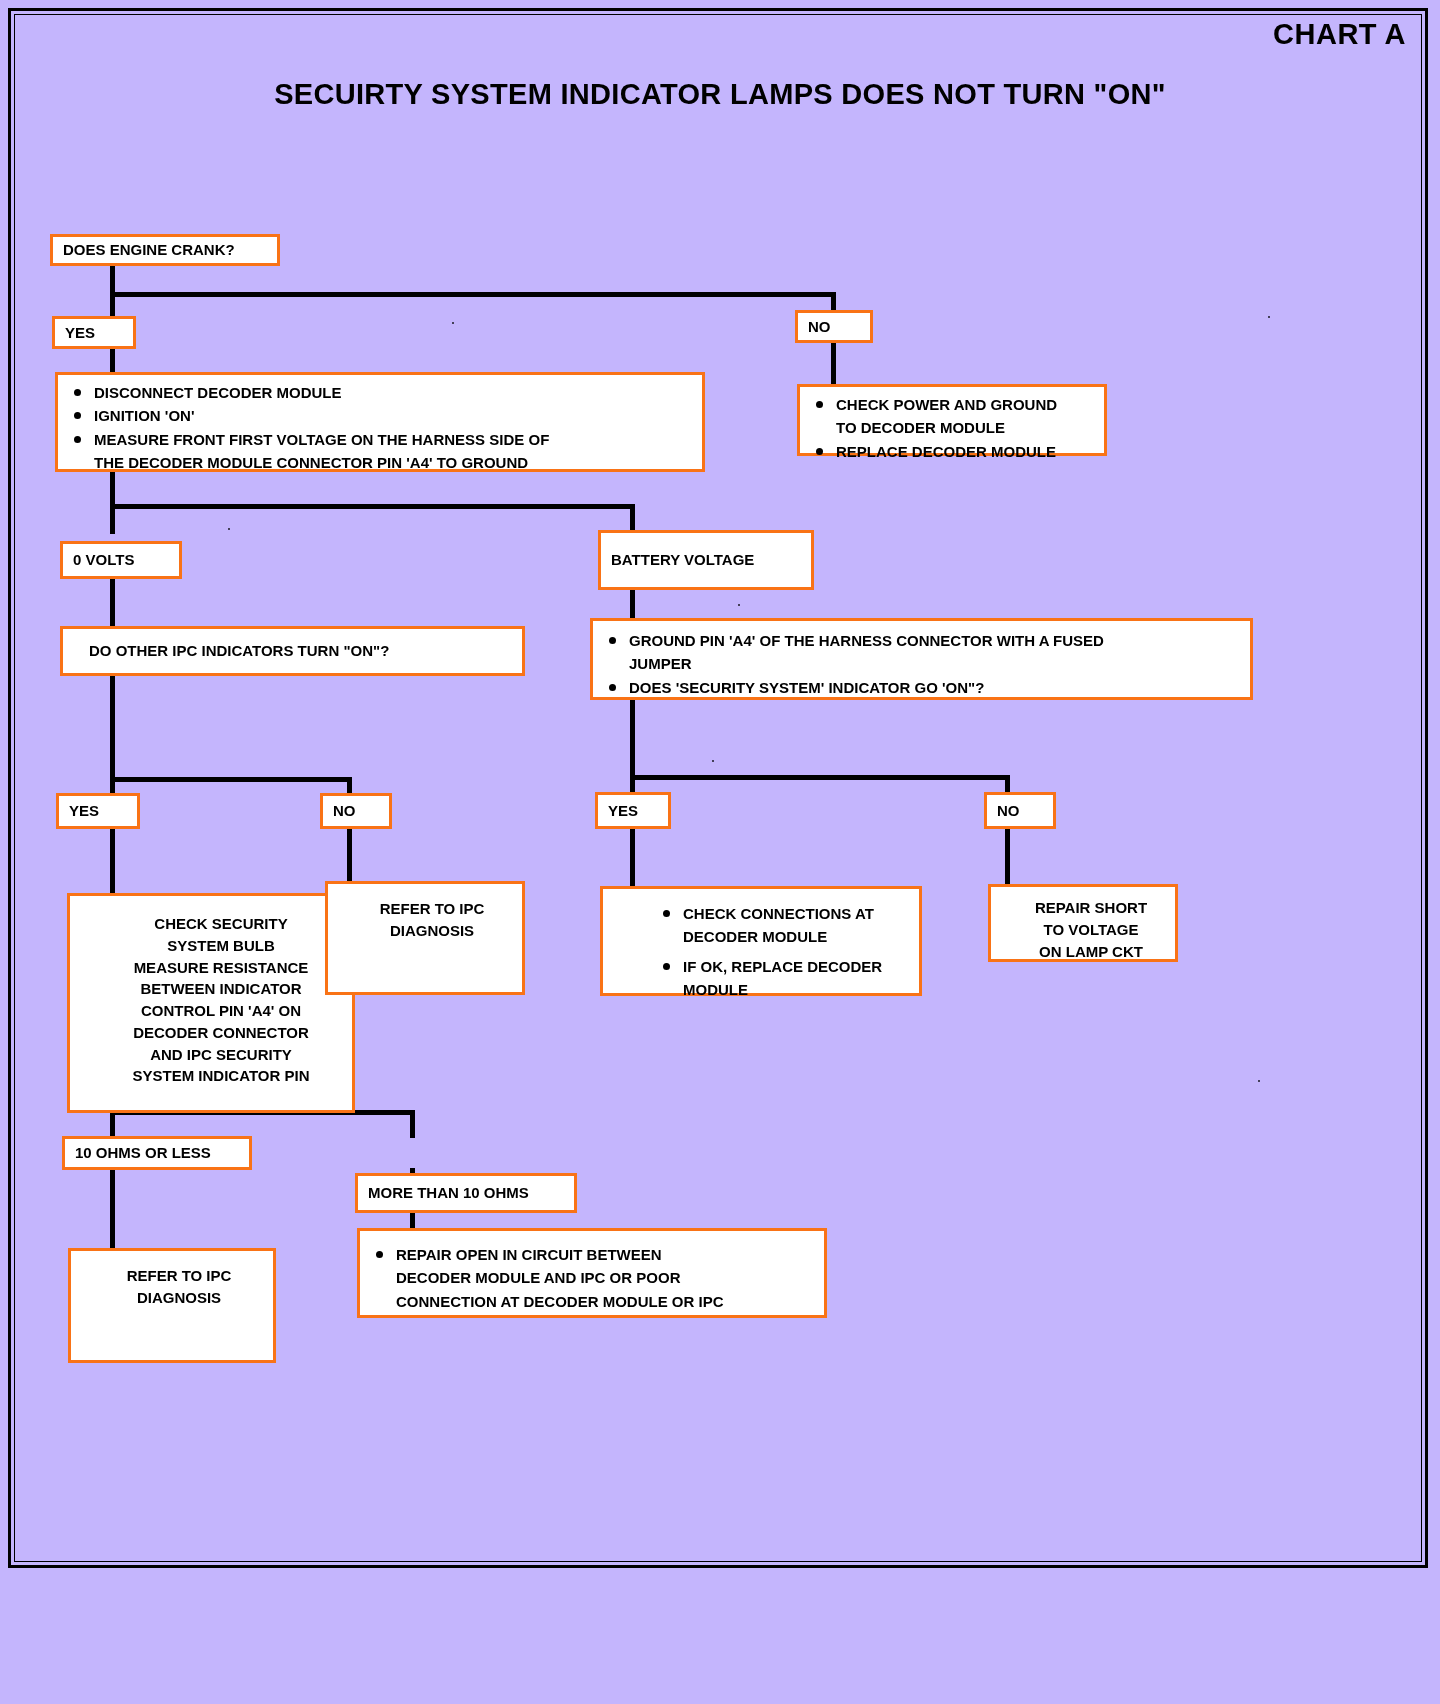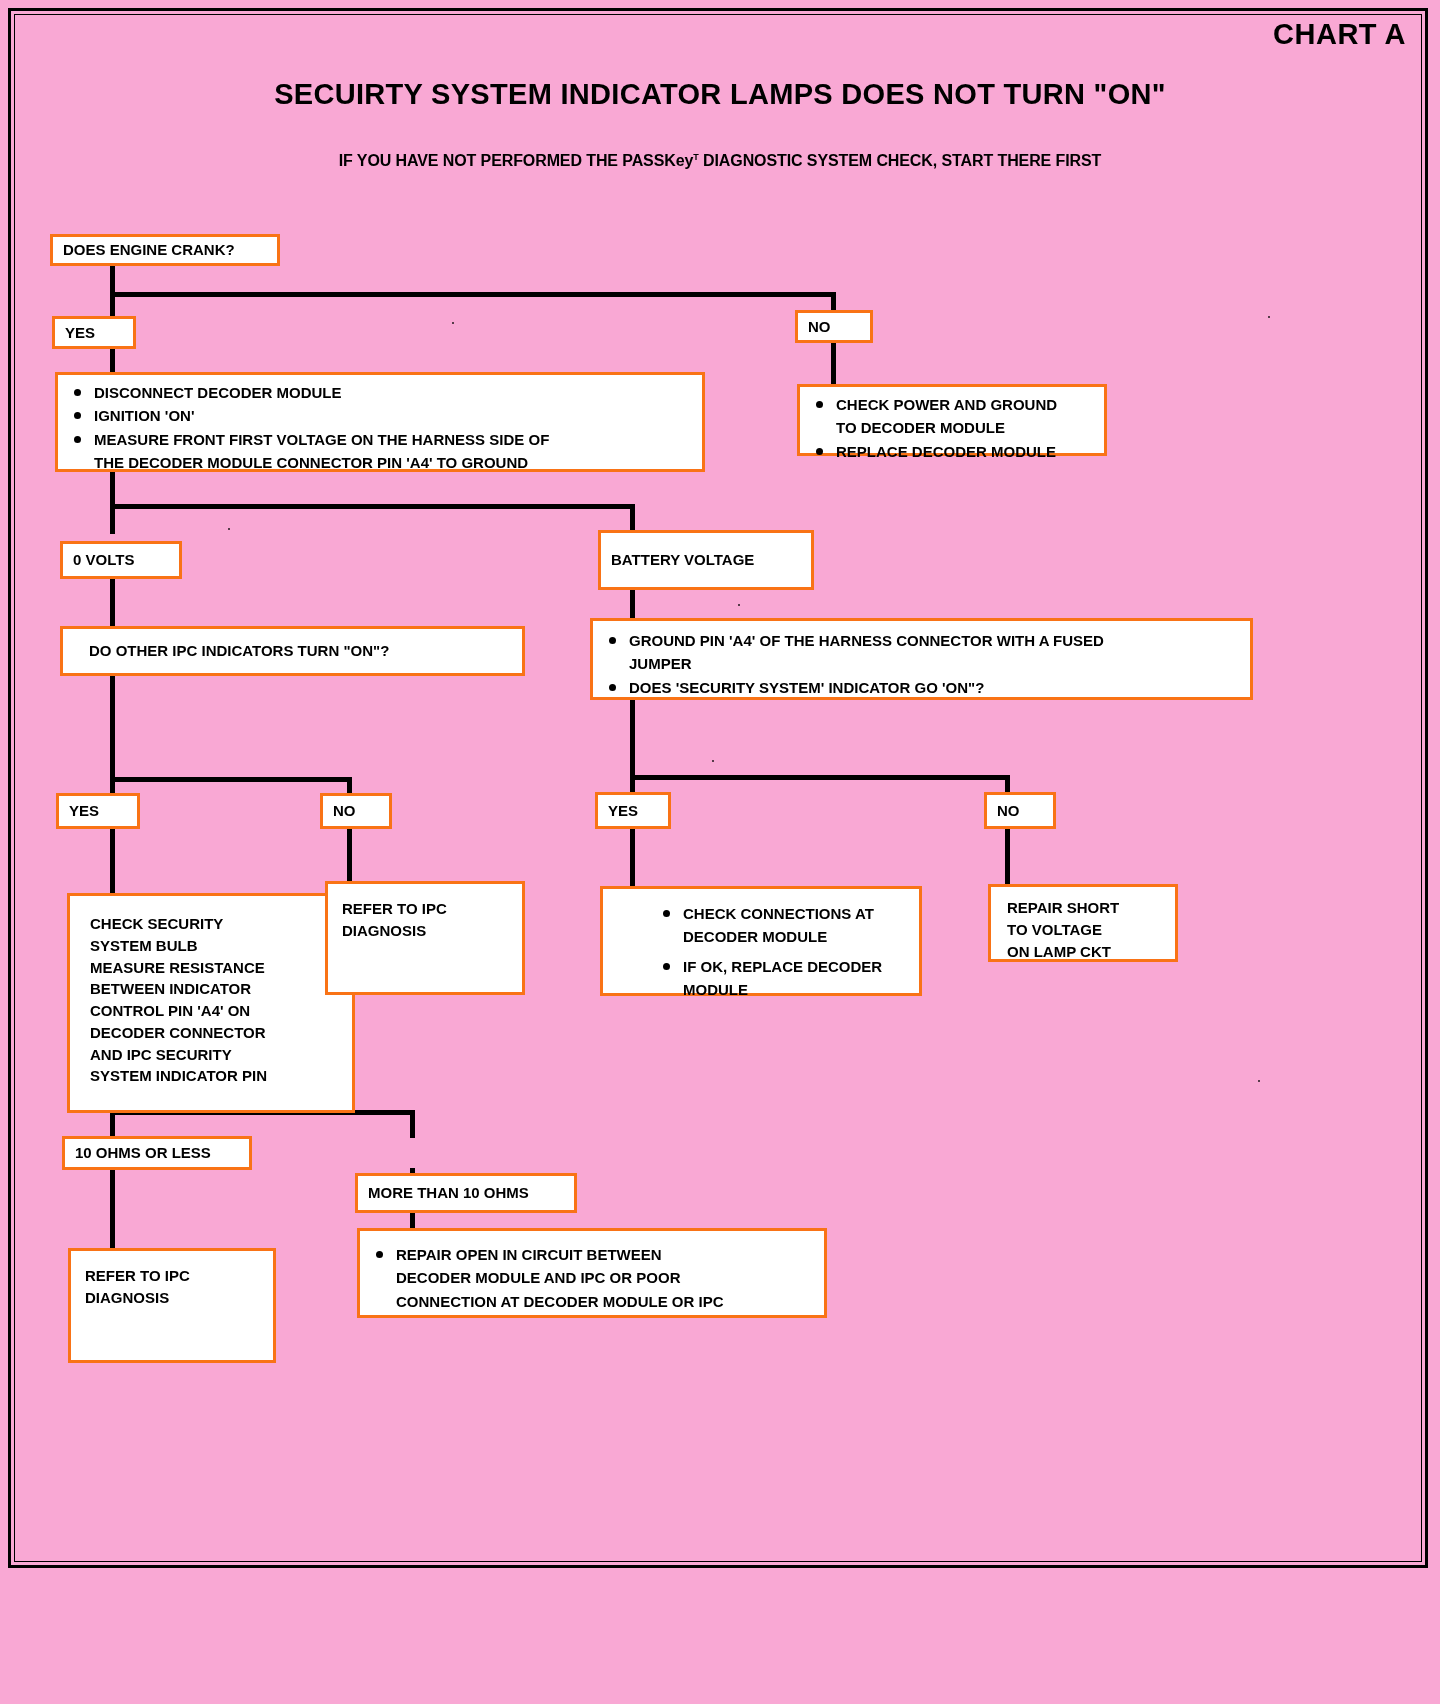--- a/index.html
+++ b/index.html
@@ -3,21 +3,21 @@
 <meta charset="utf-8">
 <style>
   html,body{margin:0;padding:0;background:#ffffff;}
   body{
     font-family:"Liberation Sans", sans-serif;
     width:1440px;height:1704px;position:relative;overflow:hidden;
     -webkit-font-smoothing:none;
   }
   #page{
     position:absolute;left:0;top:0;width:1440px;height:1704px;
-    background:#f9a8d4;
+    background:#c4b5fd;
   }
   
   .frame-outer{
     position:absolute;left:8px;top:8px;width:1420px;height:1560px;
     border:3px solid #000;box-sizing:border-box;
   }
   .frame-inner{
     position:absolute;left:14px;top:14px;width:1408px;height:1548px;
     border:1px solid #000;box-sizing:border-box;
   }
@@ -59,21 +59,21 @@
     position:relative;padding-left:26px;margin:0 0 2px 0;
     font-size:15px;font-weight:bold;line-height:1.42;
   }
   ul.bl li:before{
     content:"";position:absolute;left:6px;top:7px;
     width:7px;height:7px;border-radius:50%;background:#000;
   }
   ul.bl li.nobul{padding-left:26px;}
   ul.bl li.nobul:before{display:none;}
 
-  .plain{font-size:15px;font-weight:bold;line-height:1.45;}
+  .plain{font-size:15px;font-weight:bold;line-height:1.45;text-align:center;}
 
   
   .ln{position:absolute;background:#000;z-index:1;}
   .lnv{width:5px;}
   .lnh{height:5px;}
 
   
   .speck{position:absolute;background:#000;width:2px;height:2px;opacity:.65;z-index:0;}
 </style>
 </head>
@@ -84,23 +84,20 @@
   <div class="frame-outer"></div>
   <div class="frame-inner"></div>
 
   <div class="chart-label">CHART A</div>
 
   <div class="title">
     <span>SECUIRTY SYSTEM INDICATOR LAMPS</span>
     <span class="t2">DOES NOT TURN "ON"</span>
   </div>
 
-  <div class="subtitle">
-    <span>IF YOU HAVE NOT PERFORMED THE PASSKey</span><sup>T</sup><span> DIAGNOSTIC SYSTEM CHECK, START THERE FIRST</span>
-  </div>
 
   <div class="ln lnv" style="left:110px;top:264px;width:5px;height:32px;"></div>
 
   <div class="ln lnh" style="left:110px;top:292px;width:726px;height:5px;"></div>
 
   <div class="ln lnv" style="left:110px;top:292px;width:5px;height:28px;"></div>
 
   <div class="ln lnv" style="left:831px;top:292px;width:5px;height:20px;"></div>
 
   <div class="ln lnv" style="left:110px;top:348px;width:5px;height:28px;"></div>

